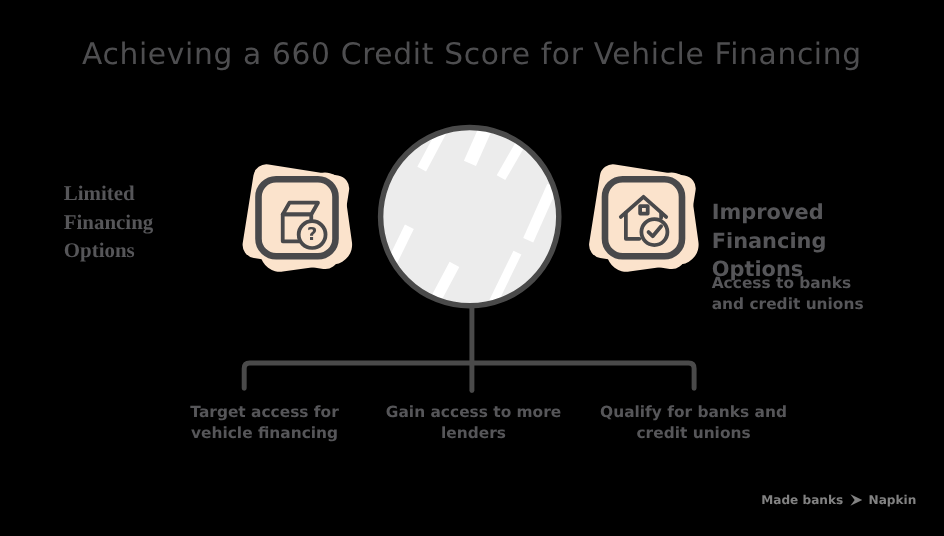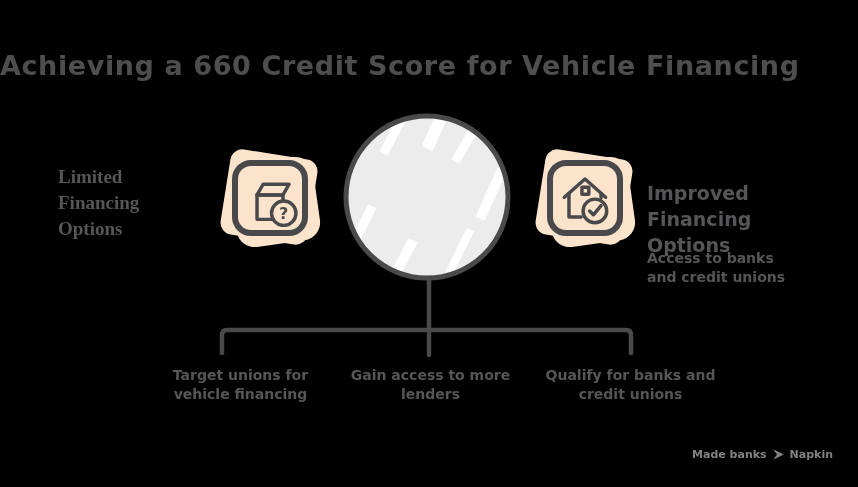--- a/index.html
+++ b/index.html
@@ -4,22 +4,22 @@
 <style>
   :root{
     --background:#000; --text-primary:#4e4e50; --text-secondary:#565659;
     --line:#4a4a4a; --icon-bg:#fbe3cc; --icon-stroke:#49494b;
     --circle-fill:#ececec; --circle-stroke:#4a4a4a; --footer-text:#828282;
   }
   *{margin:0;padding:0;box-sizing:border-box;}
   html,body{width:858px;height:487px;overflow:hidden;}
   body{background:var(--background);font-family:"DejaVu Sans","Liberation Sans",sans-serif;}
   .stage{position:relative;width:858px;height:487px;background:var(--background);}
-  .title{position:absolute;left:0;top:50px;width:858px;text-align:left;
-    font-size:27px;font-weight:700;letter-spacing:.6px;color:var(--text-primary);}
+  .title{position:absolute;left:0;top:34px;width:858px;text-align:center;
+    font-size:27px;font-weight:400;letter-spacing:.6px;color:var(--text-primary);}
   .heading{position:absolute;font-size:19px;font-weight:700;line-height:26px;color:var(--text-secondary);}
   .heading.left{left:58px;top:164px;width:150px;font-family:Liberation Serif, serif;}
   .heading.right{left:647px;top:180px;width:155px;text-align:left;}
   .subtext{position:absolute;font-size:14px;font-weight:700;line-height:19px;color:var(--text-secondary);}
   .subtext.left{left:38px;top:249px;width:170px;text-align:right;}
   .subtext.right{left:647px;top:249px;width:160px;text-align:left;}
   .icon-wrap{position:absolute;width:96px;height:96px;}
   .icon-wrap.left{left:223px;top:150px;}
   .icon-wrap.right{left:538px;top:150px;}
   .blob{position:absolute;background:var(--icon-bg);border-radius:12px;}
@@ -98,21 +98,21 @@
     </div>
   </div>
   <div class="heading right">Improved Financing Options</div>
   <div class="subtext right">Access to banks and credit unions</div>
 
   <svg class="connector" width="440" height="92" viewBox="0 0 440 92" fill="none" stroke="#4a4a4a" stroke-width="4.5" stroke-linecap="round">
     <path d="M224 6 L224 83"></path>
     <path d="M17 81 L17 63 Q17 58 22 58 L421 58 Q426 58 426 63 L426 81"></path>
   </svg>
 
-  <div class="branch-label b0">Target unions for vehicle financing</div>
+  <div class="branch-label b0">Target access for vehicle financing</div>
   <div class="branch-label b1">Gain access to more lenders</div>
   <div class="branch-label b2">Qualify for banks and credit unions</div>
 
   <div class="credit">
     <span>Made banks</span>
     <svg width="13" height="13" viewBox="0 0 12 12">
       <path d="M1 1.2 L11 6 L1 10.8 L4.6 6 Z" fill="#828282"></path>
     </svg>
     <span>Napkin</span>
   </div>

